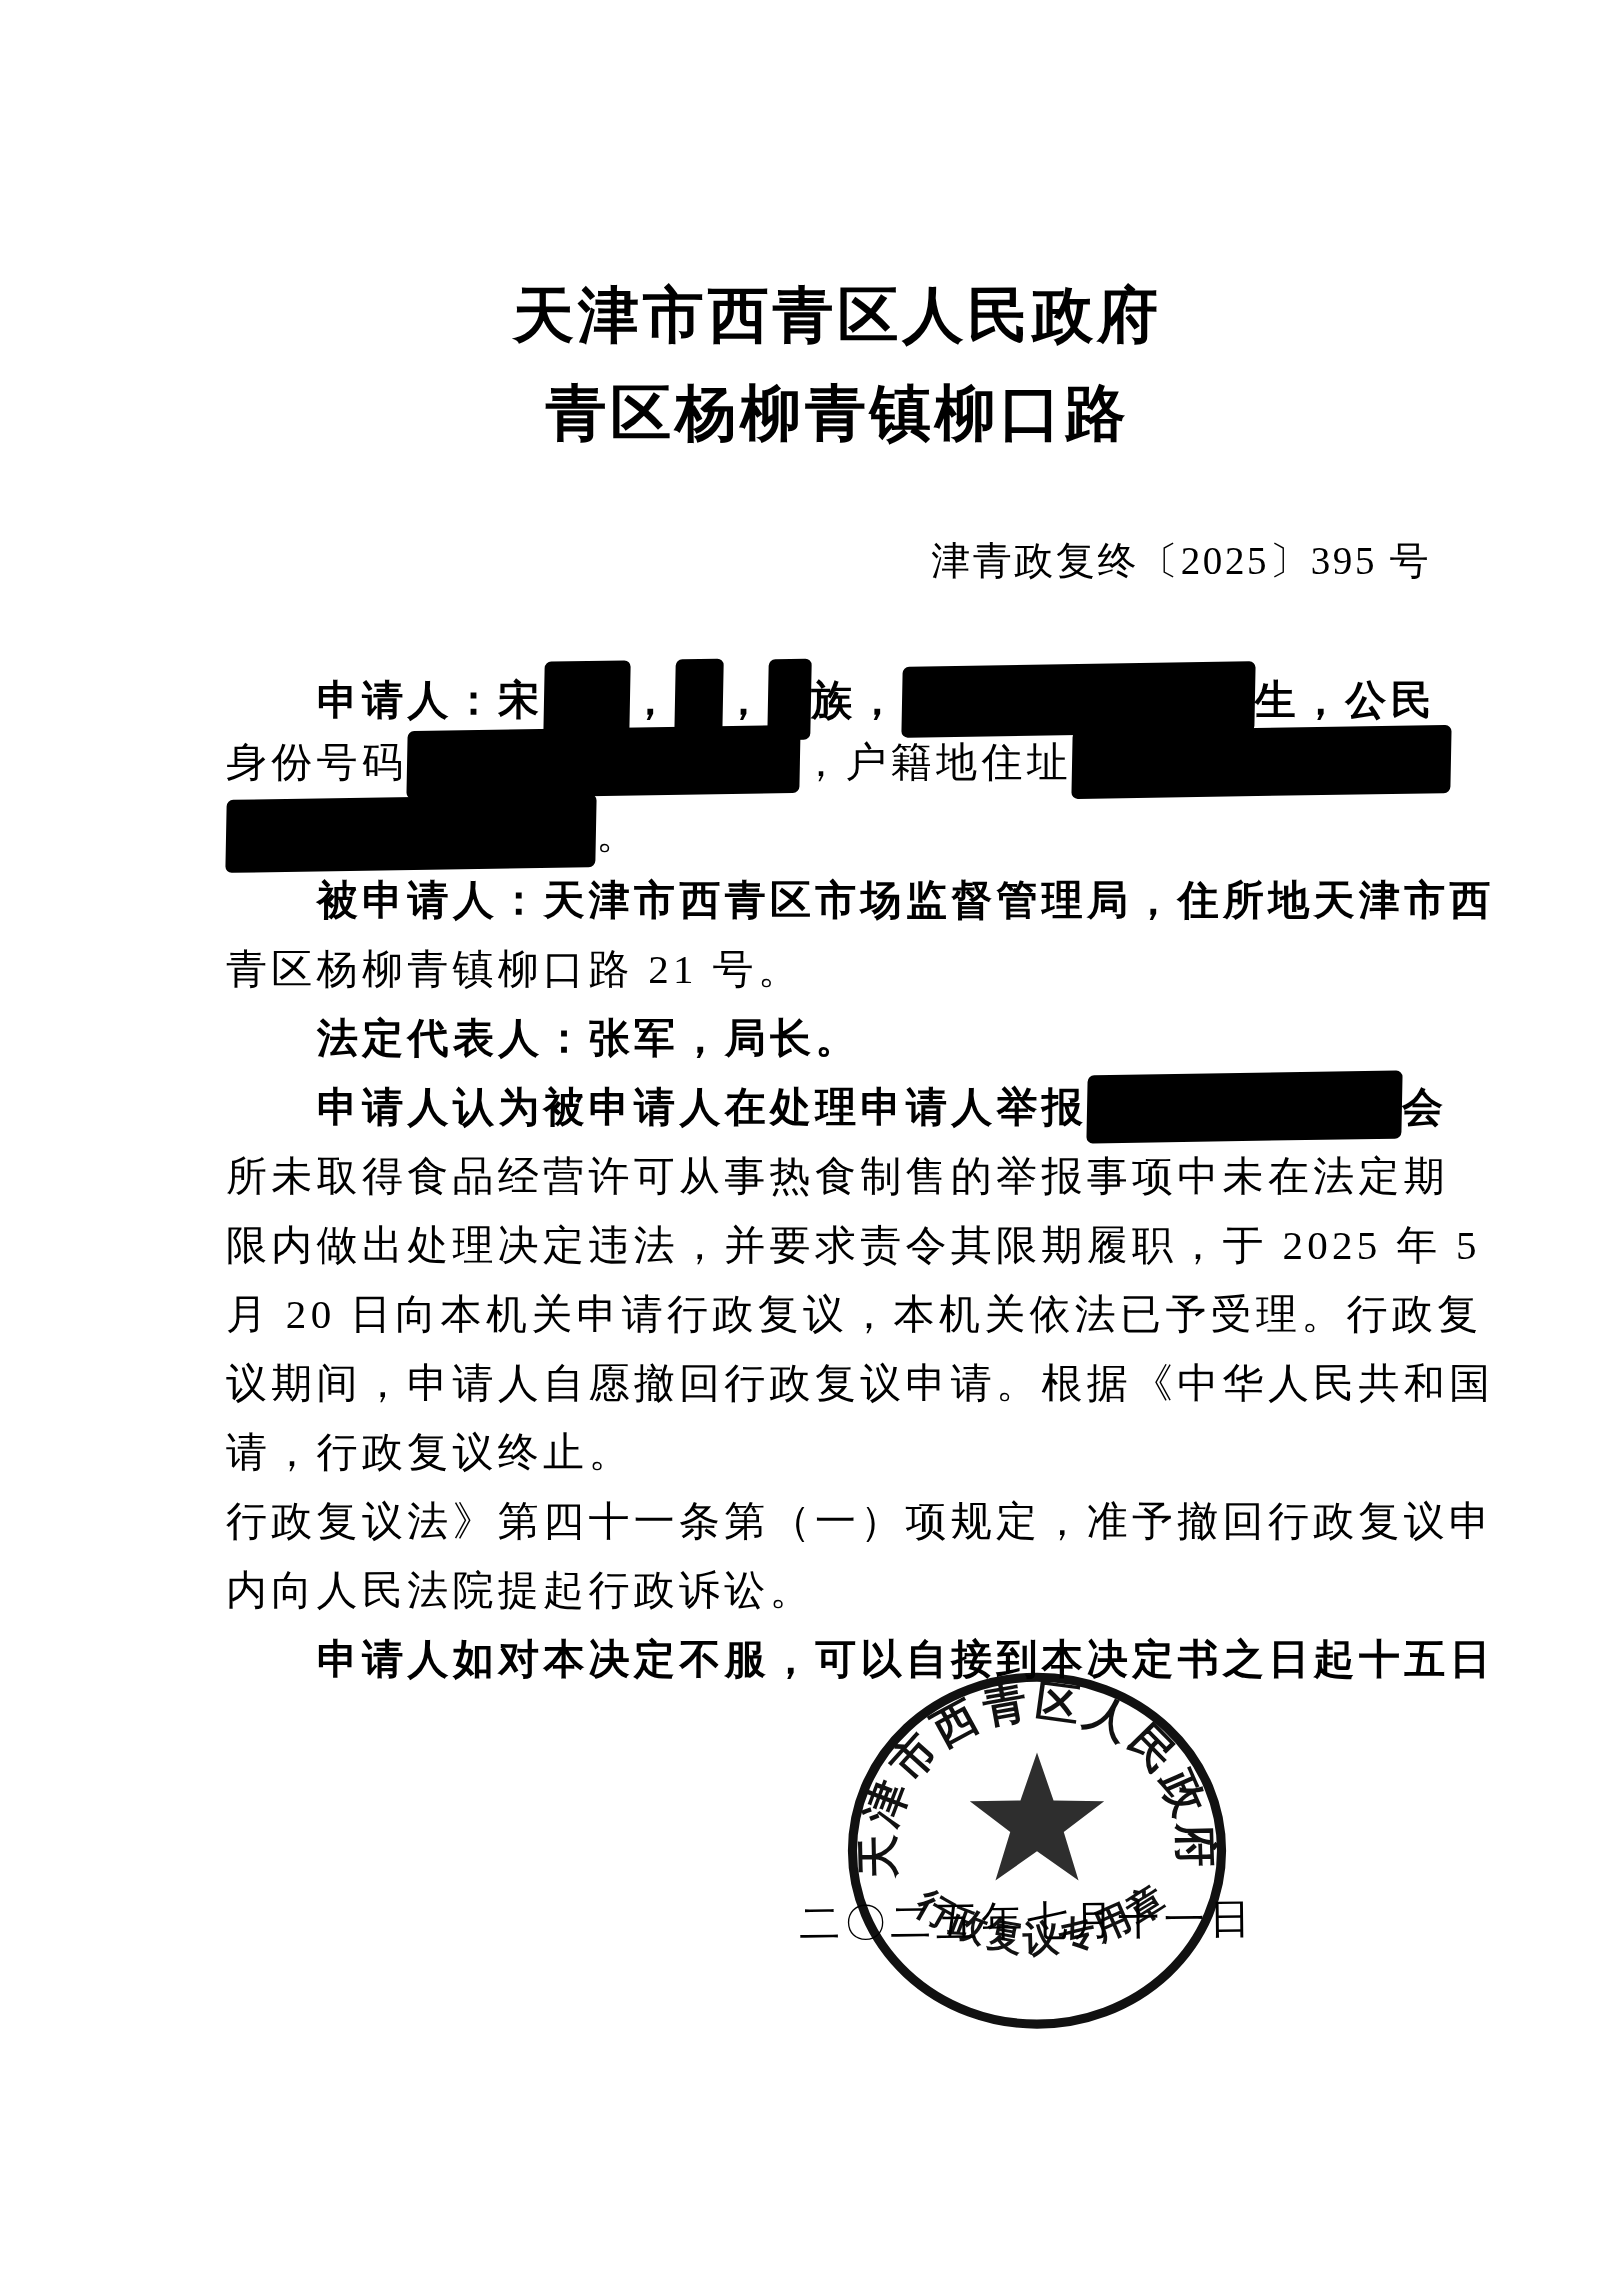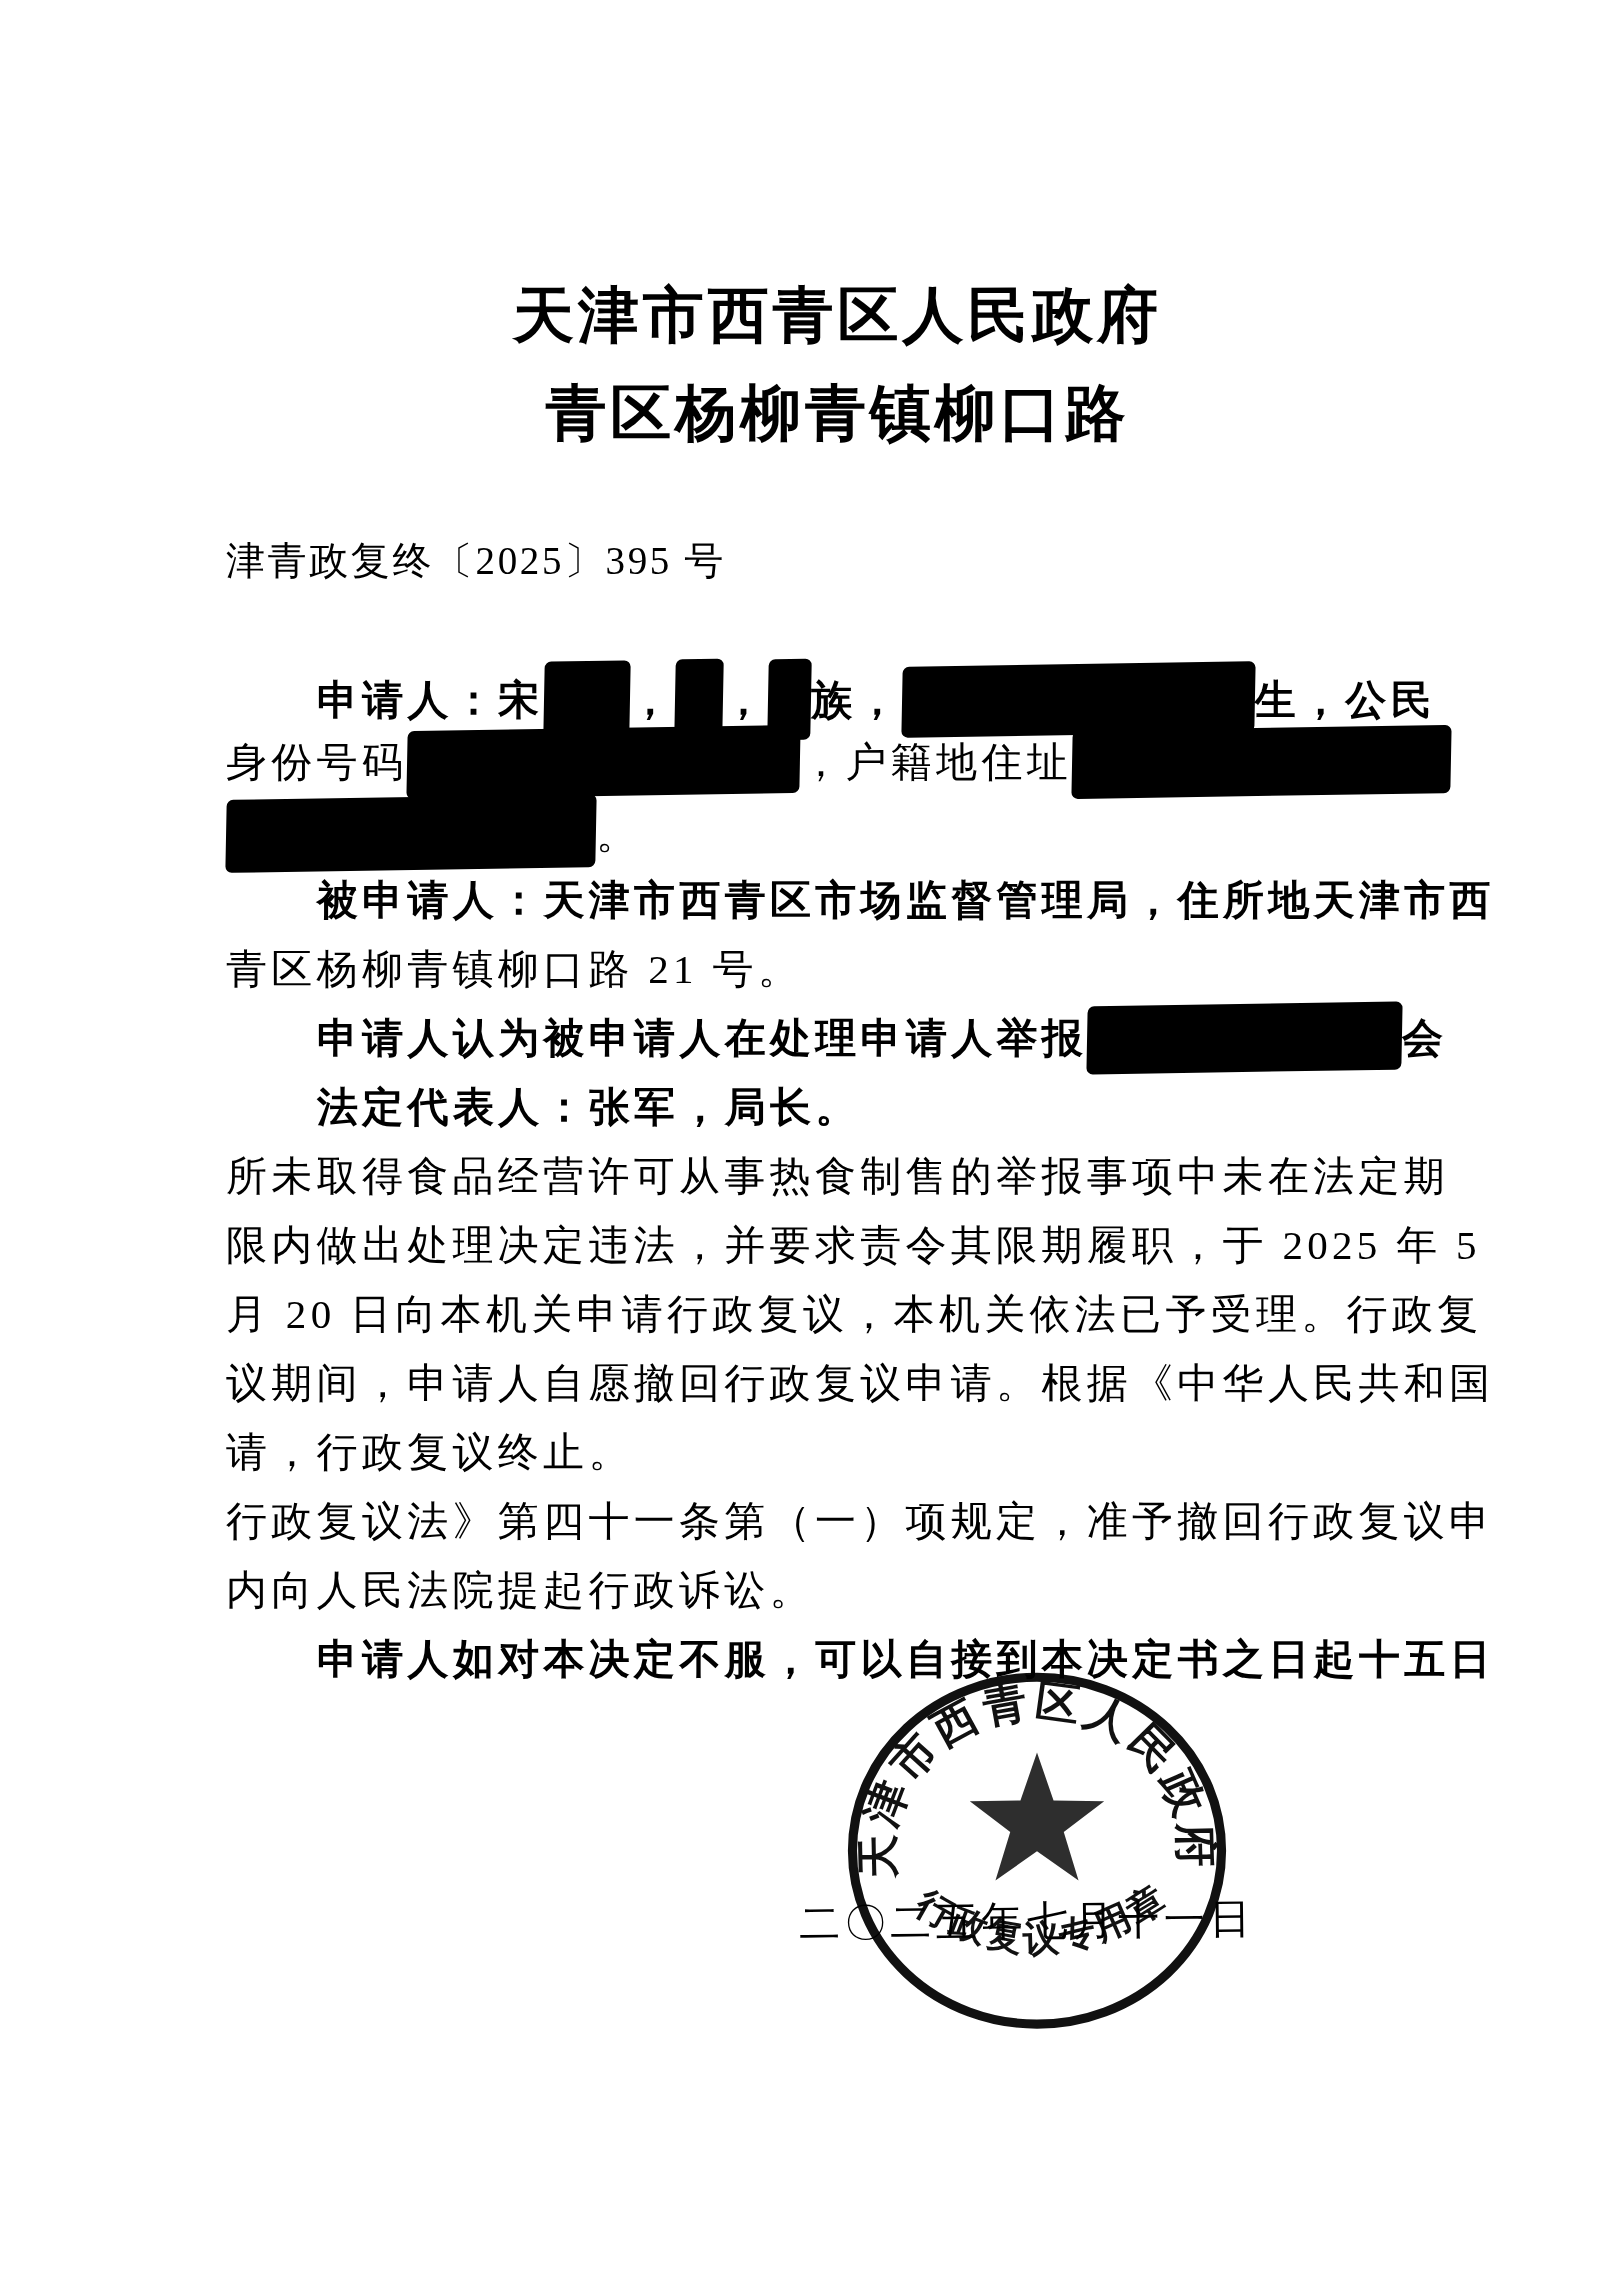--- a/index.html
+++ b/index.html
@@ -12,21 +12,21 @@
     overflow:hidden;
   }
   .title {
     position:absolute; top:267px; left:226px; width:1223px;
     margin:0; text-align:center;
     font-size:61px; font-weight:700; line-height:98px; letter-spacing:3.9px;
   }
   .title-line { display:block; }
   .doc-number {
     position:absolute; top:531px; left:226px; width:1205px;
-    text-align:left; font-size:39px; letter-spacing:2.6px; line-height:59px;
+    text-align:right; font-size:39px; letter-spacing:2.6px; line-height:59px;
   }
   .body {
     position:absolute; top:659px; left:226px; width:1263px;
     font-size:41px; line-height:69px; letter-spacing:4.3px;
   }
   .line { height:69px; white-space:nowrap; }
   .line.indent { padding-left:91px;font-weight:bold; }
   .redaction {
     display:inline-block; background:#000;
     border-radius:6.5px; vertical-align:middle;
@@ -55,22 +55,22 @@
   </h1>
 
   <div class="doc-number">津青政复终〔2025〕395 号</div>
 
   <div class="body" id="body-lines">
       <div class="line indent"><span>申请人：宋</span><span class="redaction" style="width: 86px; height: 77px;"></span><span>，</span><span class="redaction" style="width: 48px; height: 81px;"></span><span>，</span><span class="redaction" style="width: 43px; height: 81px;"></span><span>族，</span><span class="redaction" style="width: 353px; height: 71px;"></span><span>生，公民</span></div>
       <div class="line"><span>身份号码</span><span class="redaction" style="width: 393px; height: 68px;"></span><span>，户籍地住址</span><span class="redaction" style="width: 379px; height: 68px;"></span></div>
       <div class="line"><span class="redaction" style="width: 370px; height: 73px;"></span><span>。</span></div>
       <div class="line indent"><span>被申请人：天津市西青区市场监督管理局，住所地天津市西</span></div>
       <div class="line"><span>青区杨柳青镇柳口路 21 号。</span></div>
+      <div class="line indent"><span>法定代表人：张军，局长。</span></div>
       <div class="line indent"><span>申请人认为被申请人在处理申请人举报</span><span class="redaction" style="width: 315px; height: 68px;"></span><span>会</span></div>
-      <div class="line indent"><span>法定代表人：张军，局长。</span></div>
       <div class="line"><span>所未取得食品经营许可从事热食制售的举报事项中未在法定期</span></div>
       <div class="line"><span>限内做出处理决定违法，并要求责令其限期履职，于 2025 年 5</span></div>
       <div class="line"><span>月 20 日向本机关申请行政复议，本机关依法已予受理。行政复</span></div>
       <div class="line"><span>议期间，申请人自愿撤回行政复议申请。根据《中华人民共和国</span></div>
       <div class="line"><span>请，行政复议终止。</span></div>
       <div class="line"><span>行政复议法》第四十一条第（一）项规定，准予撤回行政复议申</span></div>
       <div class="line"><span>内向人民法院提起行政诉讼。</span></div>
       <div class="line indent"><span>申请人如对本决定不服，可以自接到本决定书之日起十五日</span></div>
     </div>
 

